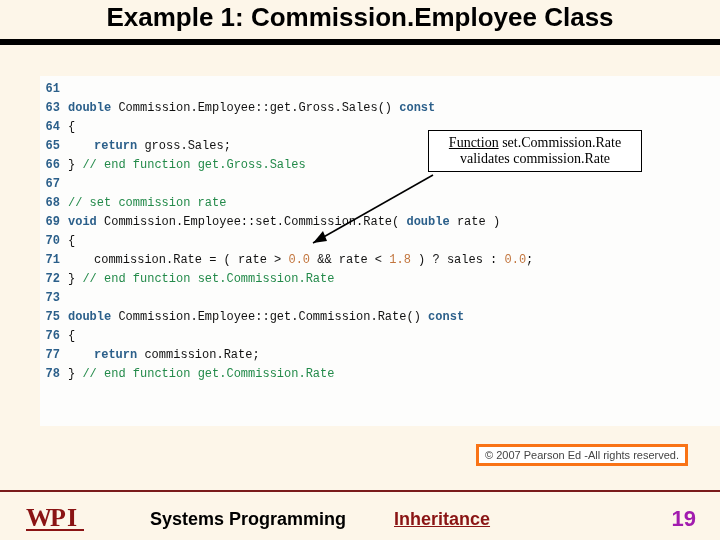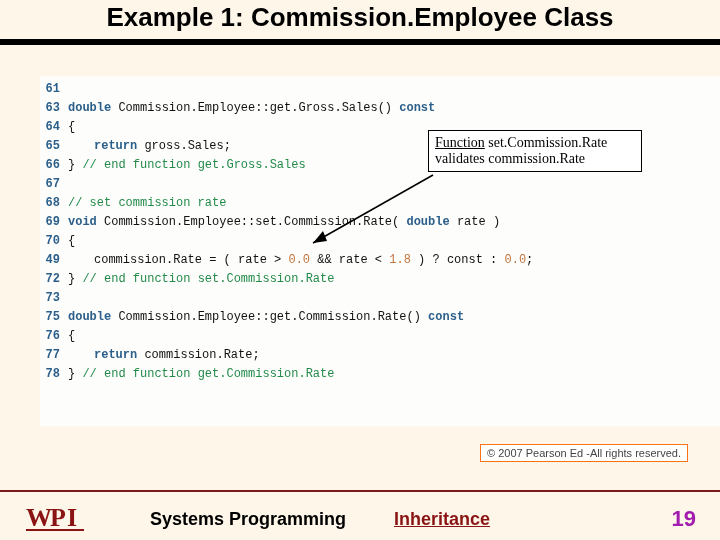--- a/index.html
+++ b/index.html
@@ -60,33 +60,34 @@
     left: 428px;
     top: 130px;
     width: 214px;
     background: #fff;
     border: 1px solid #000;
     padding: 4px 6px;
     font-family: "Times New Roman", serif;
     font-size: 14px;
     line-height: 16px;
     z-index: 5;
+    text-align: center;
   }
   .callout .first { text-decoration: underline; }
   .arrow {
     position: absolute;
     left: 305px;
     top: 171px;
     z-index: 4;
   }
   .copyright {
     position: absolute;
     right: 32px;
     top: 444px;
-    border: 1px solid #f97316;
+    border: 3px solid #f97316;
     background: #fff;
     font-family: Arial, sans-serif;
     font-size: 11px;
     color: #444;
     padding: 2px 6px;
   }
   .footer {
     position: absolute;
     left: 0;
     bottom: 0;
@@ -137,21 +138,21 @@
 <div class="code-area">
   <div class="code-row"><span class="ln">61</span><span class="pl"></span></div>
   <div class="code-row"><span class="ln">63</span><span class="kw">double</span><span class="pl"> Commission.Employee::get.Gross.Sales() </span><span class="kw">const</span></div>
   <div class="code-row"><span class="ln">64</span><span class="pl">{</span></div>
   <div class="code-row"><span class="ln">65</span><span class="pl ind1"><span class="kw">return</span><span class="pl"> gross.Sales;</span></span></div>
   <div class="code-row"><span class="ln">66</span><span class="pl">} </span><span class="cc">// end function get.Gross.Sales</span></div>
   <div class="code-row"><span class="ln">67</span><span class="pl"></span></div>
   <div class="code-row"><span class="ln">68</span><span class="cc">// set commission rate</span></div>
   <div class="code-row"><span class="ln">69</span><span class="kw">void</span><span class="pl"> Commission.Employee::set.Commission.Rate( </span><span class="kw">double</span><span class="pl"> rate )</span></div>
   <div class="code-row"><span class="ln">70</span><span class="pl">{</span></div>
-  <div class="code-row"><span class="ln">49</span><span class="pl ind1"><span class="pl">commission.Rate = ( rate &gt; </span><span class="nm">0.0</span><span class="pl"> &amp;&amp; rate &lt; </span><span class="nm">1.8</span><span class="pl"> ) ? const : </span><span class="nm">0.0</span><span class="pl">;</span></span></div>
+  <div class="code-row"><span class="ln">71</span><span class="pl ind1"><span class="pl">commission.Rate = ( rate &gt; </span><span class="nm">0.0</span><span class="pl"> &amp;&amp; rate &lt; </span><span class="nm">1.8</span><span class="pl"> ) ? sales : </span><span class="nm">0.0</span><span class="pl">;</span></span></div>
   <div class="code-row"><span class="ln">72</span><span class="pl">} </span><span class="cc">// end function set.Commission.Rate</span></div>
   <div class="code-row"><span class="ln">73</span><span class="pl"></span></div>
   <div class="code-row"><span class="ln">75</span><span class="kw">double</span><span class="pl"> Commission.Employee::get.Commission.Rate() </span><span class="kw">const</span></div>
   <div class="code-row"><span class="ln">76</span><span class="pl">{</span></div>
   <div class="code-row"><span class="ln">77</span><span class="pl ind1"><span class="kw">return</span><span class="pl"> commission.Rate;</span></span></div>
   <div class="code-row"><span class="ln">78</span><span class="pl">} </span><span class="cc">// end function get.Commission.Rate</span></div>
 </div>
 
 <svg class="arrow" width="140" height="90">
   <line x1="128" y1="4" x2="8" y2="72" stroke="#000" stroke-width="1.5"></line>

